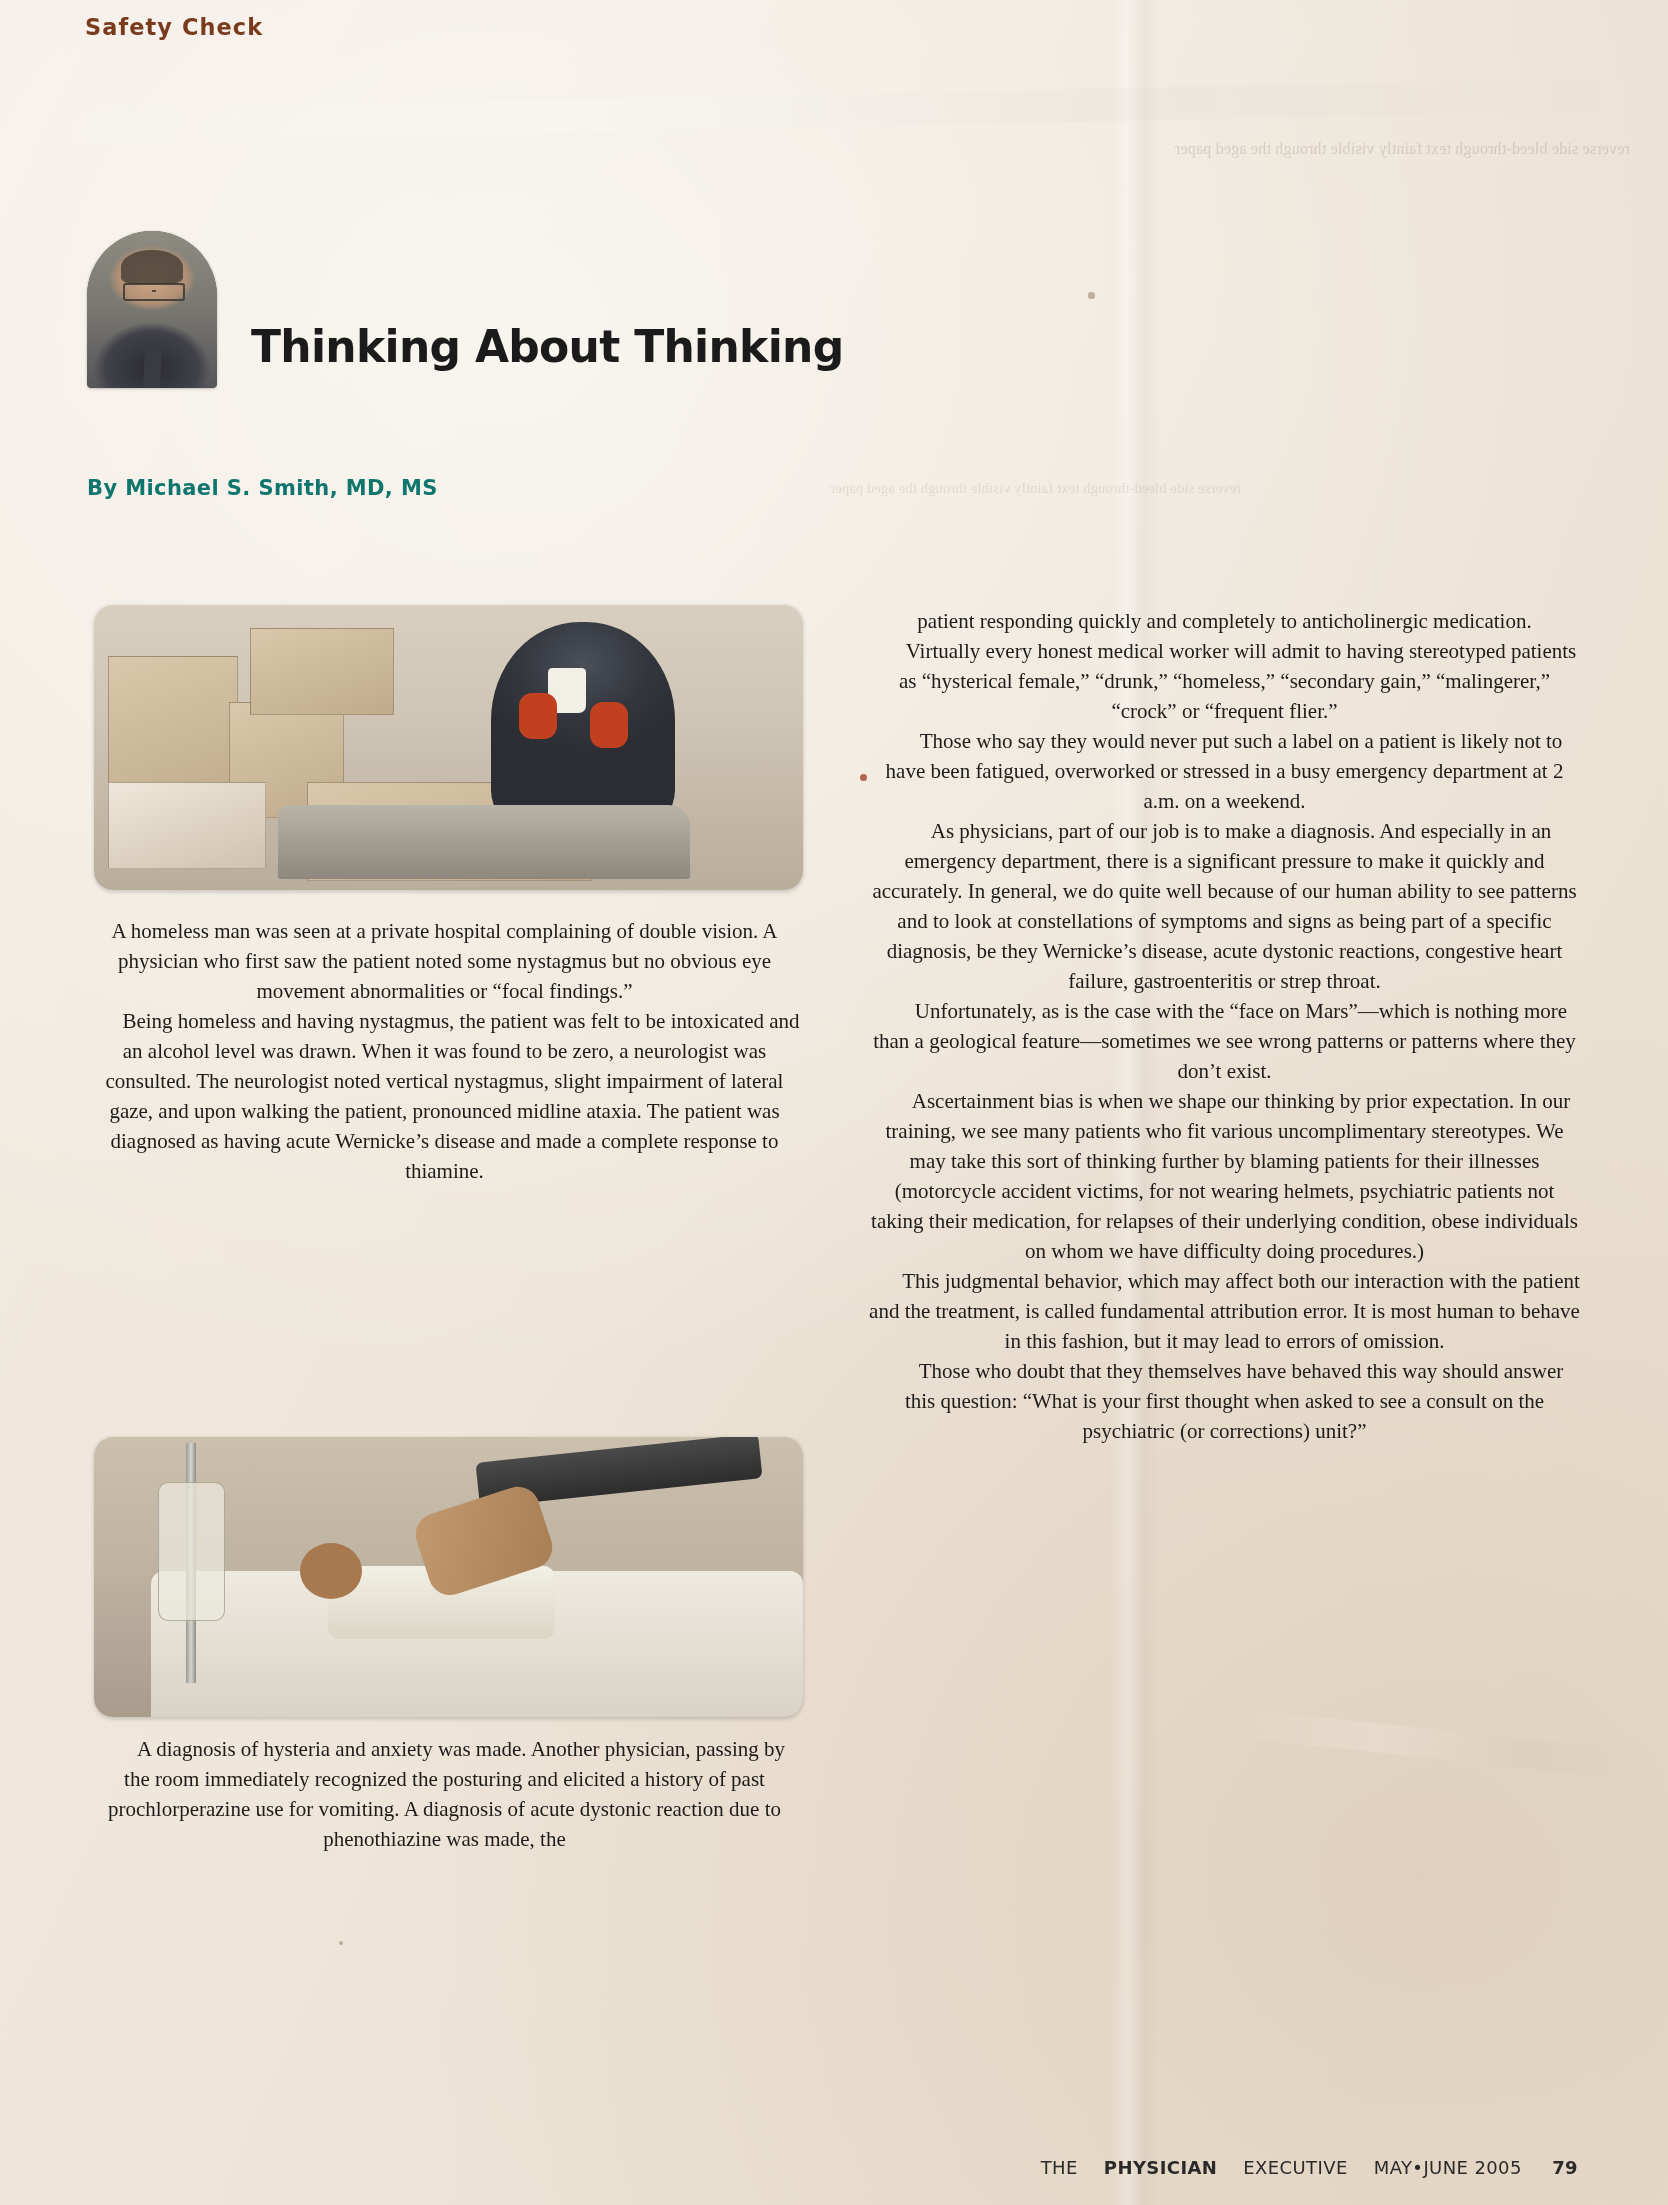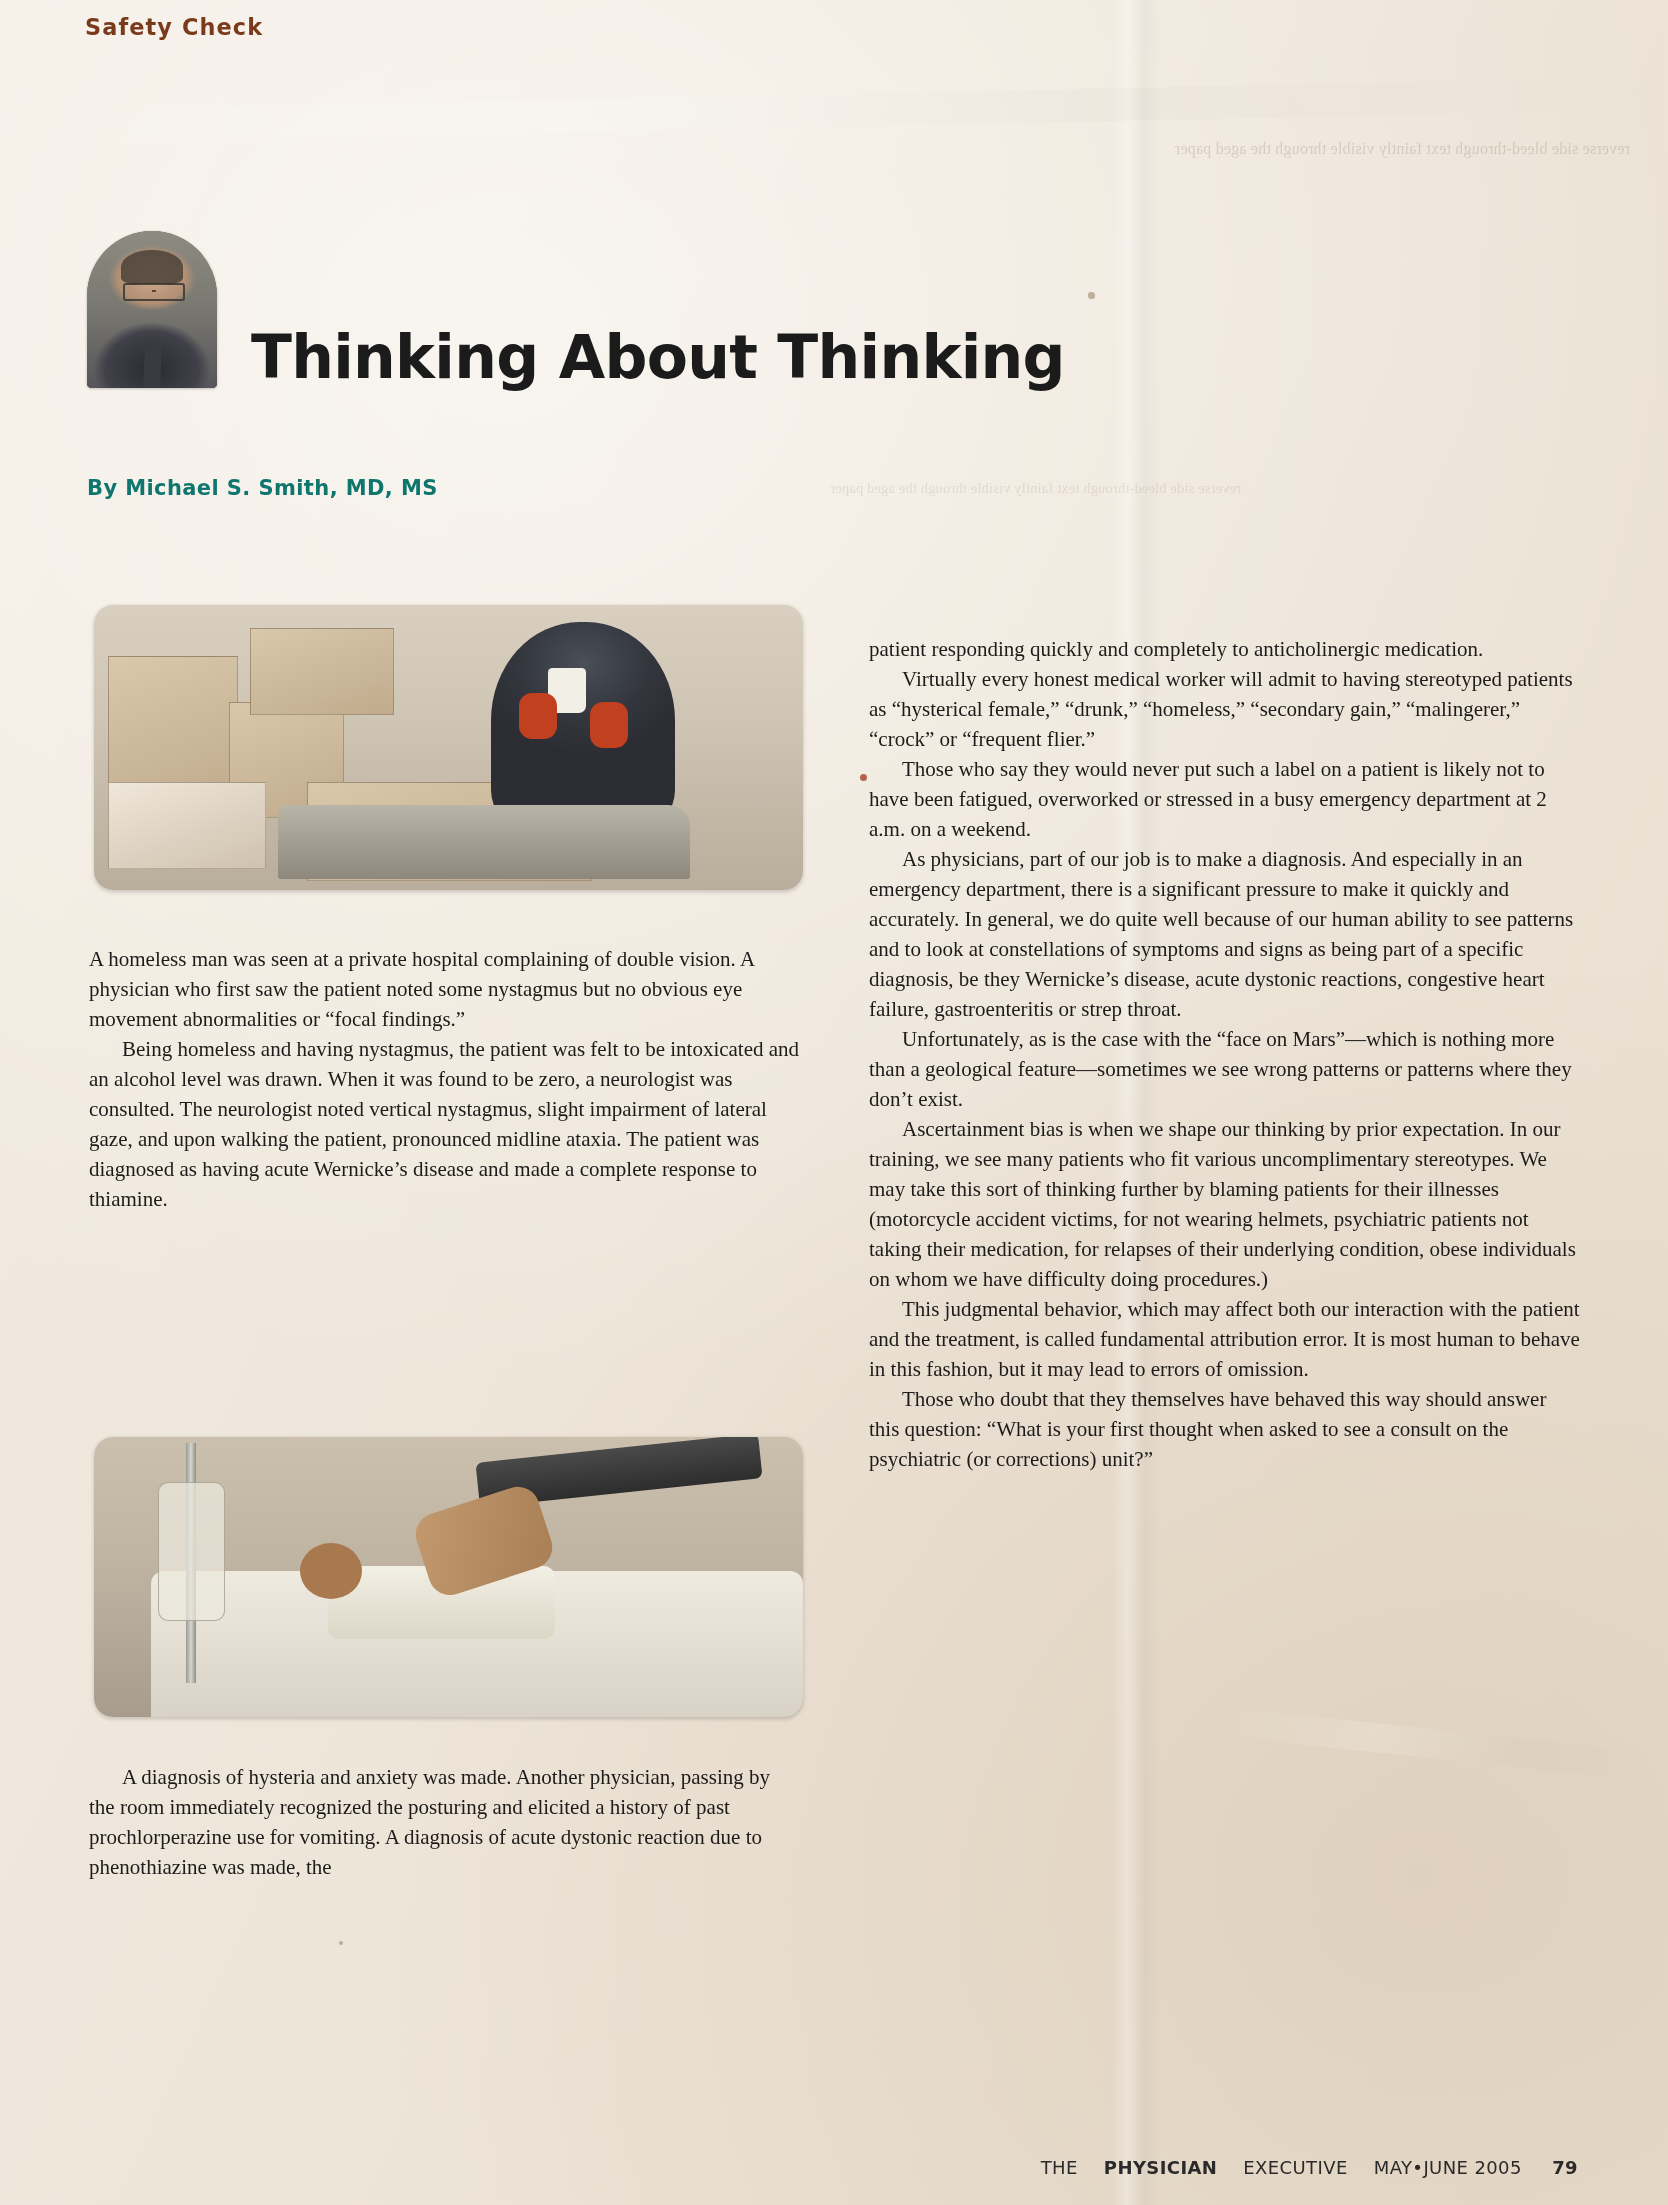--- a/index.html
+++ b/index.html
@@ -111,43 +111,42 @@
     background: #3a3a42;
     transform: skewX(-3deg);
   }
   .headline {
     position: absolute;
     left: 251px;
     top: 317px;
     transform: translateY(-50%);
     font-family: "DejaVu Sans", sans-serif;
     font-weight: bold;
-    font-size: 60px;
+    font-size: 44px;
     letter-spacing: -0.7px;
     color: #1b1b1b;
     white-space: nowrap;
   }
   .byline {
     position: absolute;
     left: 87px;
     top: 476px;
     font-family: "DejaVu Sans", sans-serif;
     font-weight: bold;
     font-size: 21px;
     letter-spacing: 0.4px;
     color: #0f766e;
   }
   .col {
     position: absolute;
     width: 711px;
     font-size: 21px;
     line-height: 30px;
     color: #1d1c1a;
-    text-align: left;
-    margin-top: 28px;
+    text-align: center;
   }
   .col.left { left: 89px; top: 916px; }
   .col.right { left: 869px; top: 606px; }
   .col p { margin: 0; }
   .col p.indent { text-indent: 33px; }
   .photo {
     position: absolute;
     border-radius: 19px;
     overflow: hidden;
     box-shadow: 0 1.4px 4.3px rgba(0,0,0,0.18);

